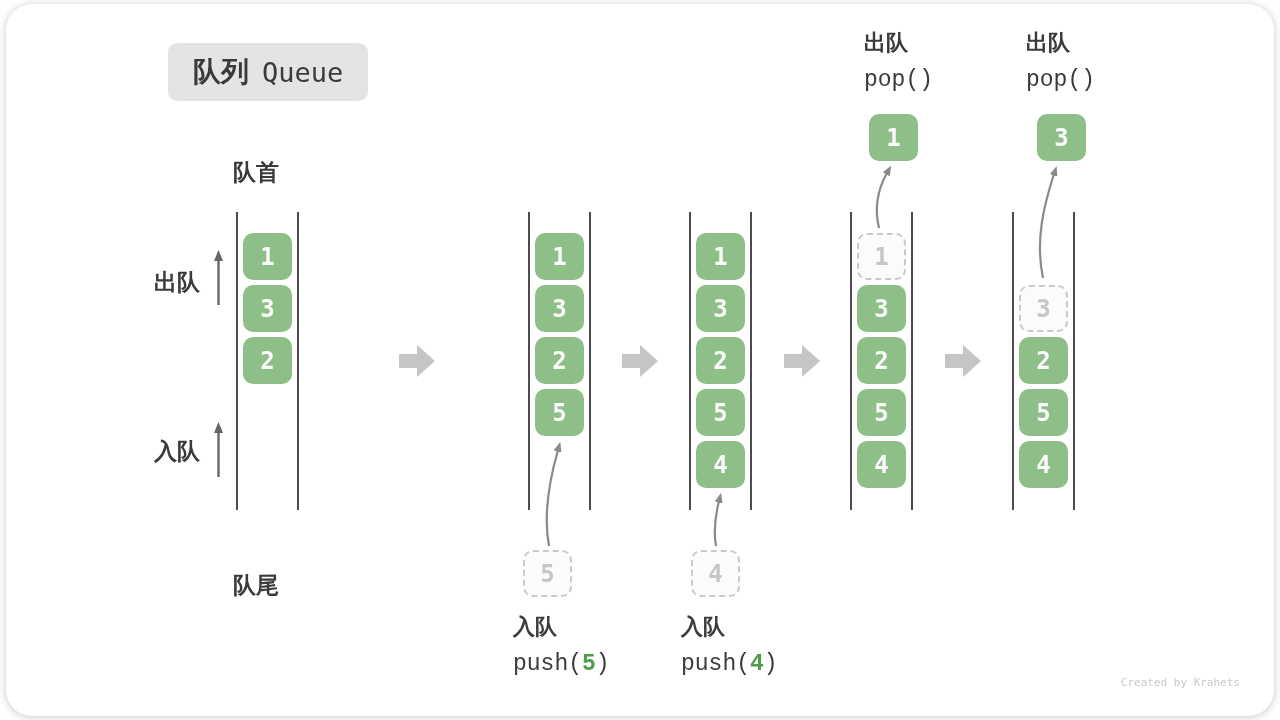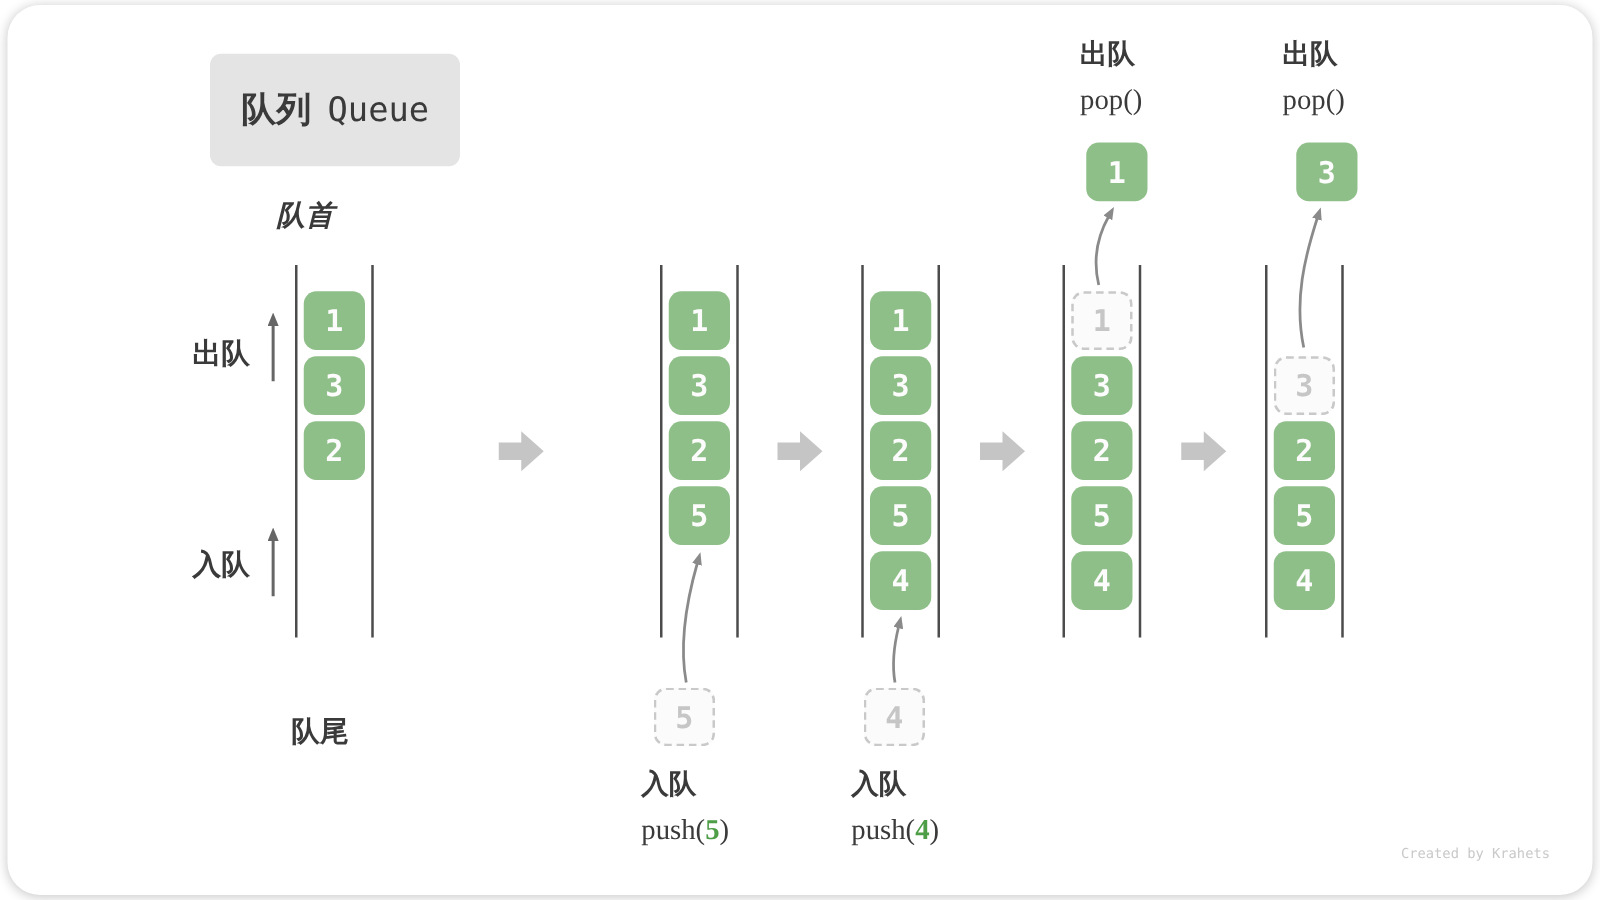--- a/index.html
+++ b/index.html
@@ -1,41 +1,41 @@
 <!DOCTYPE html>
 <html><head>
 <meta charset="utf-8">
 <style>
   html,body{margin:0;padding:0;background:#fff;}
   body{width:1280px;height:720px;position:relative;overflow:hidden;
        font-family:"Liberation Sans","DejaVu Sans",sans-serif;color:#3a3a3a;}
   .card{position:absolute;left:6px;top:4px;right:6px;bottom:4px;background:#fff;
         border-radius:26px;box-shadow:0 1px 9px rgba(0,0,0,0.22);}
   .overlay{position:absolute;left:0;top:0;width:1280px;height:720px;pointer-events:none;}
-  .badge{position:absolute;left:168px;top:43px;height:58px;padding:16px 25px;background:#e4e4e4;
+  .badge{position:absolute;left:168px;top:43px;height:58px;padding:0 25px;background:#e4e4e4;
          border-radius:9px;display:flex;align-items:center;gap:13px;}
   .badge .zh{font-size:28px;font-weight:700;}
   .badge .en{font-size:27px;font-family:"DejaVu Sans Mono","Liberation Mono",monospace;}
   .lbl{position:absolute;font-size:23px;font-weight:700;white-space:nowrap;}
   .q{position:absolute;top:212px;height:298px;width:59px;
      border-left:2px solid #4c4c4c;border-right:2px solid #4c4c4c;}
   .cell{position:absolute;left:5px;width:49px;height:47px;border-radius:10px;background:#8fbf88;
         color:#fcfcfc;display:flex;align-items:center;justify-content:center;
         font-family:"DejaVu Sans Mono","Liberation Mono",monospace;font-size:24px;font-weight:700;
         box-sizing:border-box;}
   .cell.dashed{background:#fbfbfb;border:2px dashed #c9c9c9;color:#c6c6c6;}
   .r0{top:21px}.r1{top:73px}.r2{top:125px}.r3{top:177px}.r4{top:229px}
   .free{position:absolute;width:49px;height:47px;border-radius:10px;display:flex;align-items:center;
         justify-content:center;font-family:"DejaVu Sans Mono","Liberation Mono",monospace;
         font-size:24px;font-weight:700;box-sizing:border-box;}
   .free.green{background:#8fbf88;color:#fcfcfc;}
   .free.dashed{background:#fbfbfb;border:2px dashed #c9c9c9;color:#c6c6c6;}
   .op{position:absolute;white-space:nowrap;}
   .op .op-zh{font-size:22px;font-weight:700;margin-bottom:9px;}
-  .op .op-code{font-size:23px;font-family:Liberation Serif, serif;}
+  .op .op-code{font-size:23px;font-family:Liberation Mono, monospace;}
   .op .arg{color:#4e9e47;font-weight:700;}
   .watermark{position:absolute;right:40px;top:676px;font-size:11px;color:#c9c9c9;
              font-family:"DejaVu Sans Mono","Liberation Mono",monospace;}
 </style>
 </head>
 <body>
 
 <div class="card"></div>
 
 <svg class="overlay" viewBox="0 0 1280 720">
@@ -60,21 +60,21 @@
   <path d="M716,546 C713,529 716,513 719,501" stroke="#8a8a8a" stroke-width="2.2" fill="none" marker-end="url(#ahMid)"></path>
   <path d="M879,228 C874,207 878,189 887,173" stroke="#8a8a8a" stroke-width="2.2" fill="none" marker-end="url(#ahMid)"></path>
   <path d="M1043,278 C1035,240 1044,205 1054,174" stroke="#8a8a8a" stroke-width="2.2" fill="none" marker-end="url(#ahMid)"></path>
 </svg>
 
 <div class="badge">
   <span class="zh">队列</span>
   <span class="en">Queue</span>
 </div>
 
-<div class="lbl" style="left:221px;top:157px;font-style:italic;">队首</div>
+<div class="lbl" style="left:233px;top:157px;">队首</div>
 <div class="lbl" style="left:233px;top:570px;">队尾</div>
 <div class="lbl" style="left:154px;top:267px;">出队</div>
 <div class="lbl" style="left:154px;top:436px;">入队</div>
 
 <div class="q" style="left:236px;">
   <div class="cell r0">1</div>
   <div class="cell r1">3</div>
   <div class="cell r2">2</div>
 </div>
 

